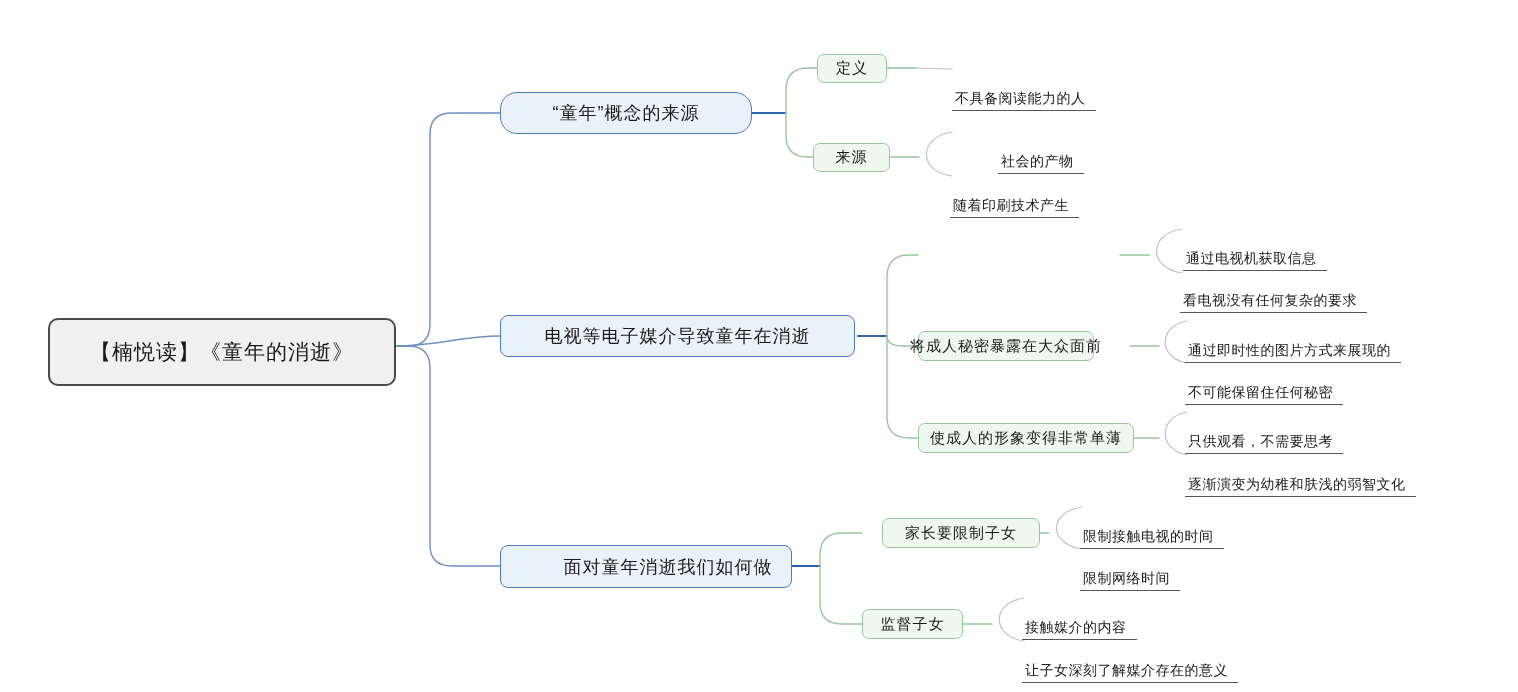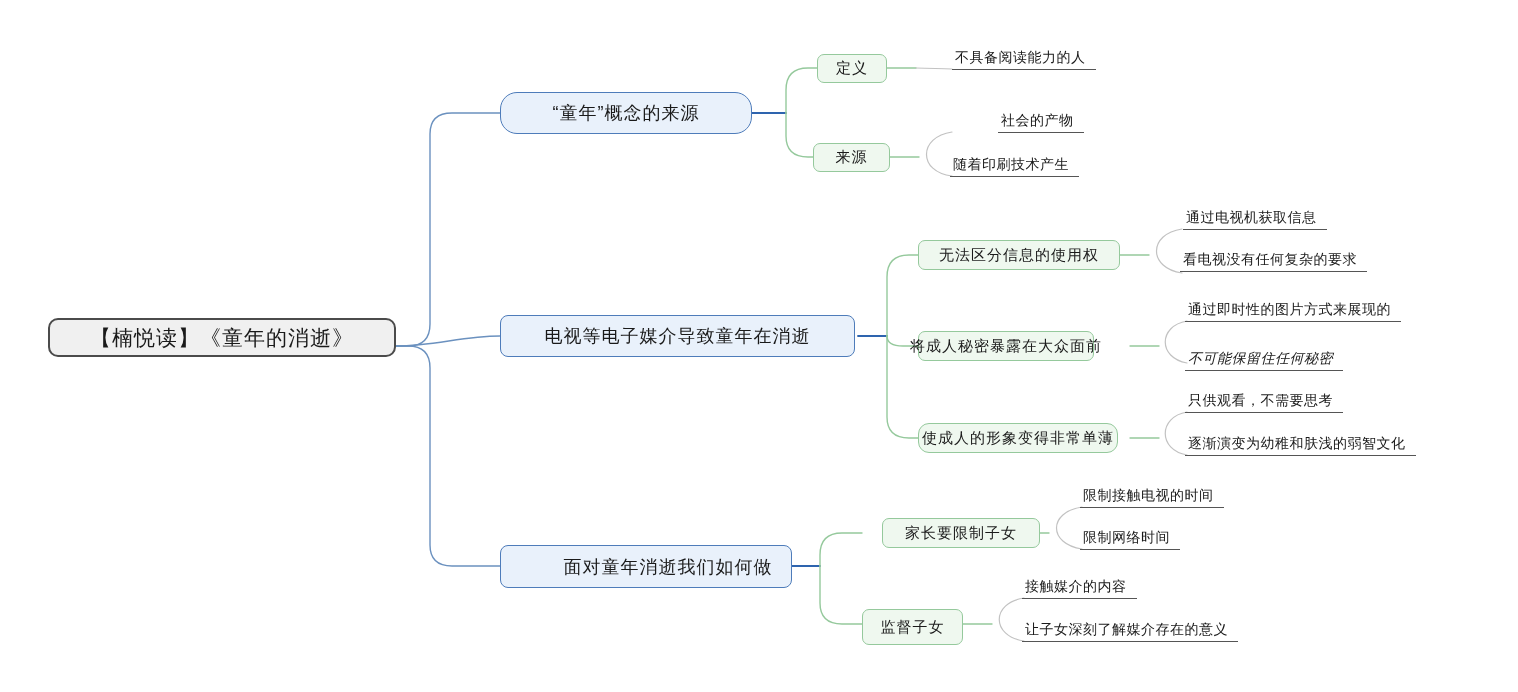--- a/index.html
+++ b/index.html
@@ -14,21 +14,21 @@
   .node{position:absolute;box-sizing:border-box;display:flex;align-items:center;justify-content:center;
         white-space:nowrap;color:var(--text,#1a1a1a);cursor:default;}
   .root{background:var(--root-fill,#f0f0f0);border:2px solid var(--root-border,#4b4b4b);
         border-radius:10px;font-size:21px;letter-spacing:1px;}
   .branch{background:var(--branch-fill,#e9f1fb);border:1.5px solid var(--branch-border,#4e7cba);
         border-radius:8px;font-size:18px;letter-spacing:1px;}
   .sub{background:var(--sub-fill,#eff8ef);border:1.5px solid var(--sub-border,#95c99c);
         border-radius:7px;font-size:15px;letter-spacing:1px;}
   .leaf{position:absolute;font-size:14px;line-height:20px;padding:0 10px 2px 3px;
         border-bottom:1px solid var(--leaf-underline,#555555);color:var(--text,#1a1a1a);
-        white-space:nowrap;letter-spacing:0.5px;}
+        white-space:nowrap;letter-spacing:0.5px;margin-top:41px;}
 </style>
 </head>
 <body>
 
 <div id="canvas" style="--root-fill: #f0f0f0; --root-border: #4b4b4b; --branch-fill: #e9f1fb; --branch-border: #4e7cba; --branch-connector: #6b91bf; --link-dark: #2e64ae; --sub-fill: #eff8ef; --sub-border: #95c99c; --sub-connector: #95c99c; --leaf-connector: #c2c2c2; --leaf-underline: #555555; --text: #1a1a1a;">
 
   <svg id="wires" width="1518" height="692" viewBox="0 0 1518 692">
     <g>
       <path class="p-blue" d="M396,346 H408 Q430,346 430,324 V134 Q430,113 452,113 H500"></path>
       <path class="p-blue" d="M396,346 C435,346 462,336 500,336"></path>
@@ -63,41 +63,40 @@
       <path class="p-gray" d="M1187,321 C1158,326 1158,358 1187,363"></path>
       <path class="p-green" d="M1130,438 H1159"></path>
       <path class="p-gray" d="M1187,412 C1158,417 1158,450 1187,455"></path>
       <path class="p-green" d="M1020,533 H1049"></path>
       <path class="p-gray" d="M1082,507 C1048,512 1048,544 1082,549"></path>
       <path class="p-green" d="M963,624 H992"></path>
       <path class="p-gray" d="M1024,598 C991,603 991,636 1024,641"></path>
     </g>
   </svg>
 
-  <div class="node root" style="left:48px;top:318px;width:348px;height:39px;">【楠悦读】《童年的消逝》</div>
+  <div class="node root" style="left:48px;top:318px;width:348px;height:68px;">【楠悦读】《童年的消逝》</div>
 
   <div class="node branch" style="left:500px;top:92px;width:252px;height:42px;border-radius:17px;">“童年”概念的来源</div>
   <div class="node branch" style="left:500px;top:315px;width:355px;height:42px;">电视等电子媒介导致童年在消逝</div>
   <div class="node branch" style="left:500px;top:545px;width:292px;height:43px;padding-left:44px;">面对童年消逝我们如何做</div>
 
   <div class="node sub" style="left:817px;top:54px;width:70px;height:29px;font-family:Liberation Mono, monospace;">定义</div>
   <div class="node sub" style="left:813px;top:143px;width:77px;height:29px;">来源</div>
-  <div class="node sub" style="left:918px;top:240px;width:202px;height:30px;">无法区分信息的使用权</div>
   <div class="node sub" style="left:918px;top:331px;width:176px;height:30px;">将成人秘密暴露在大众面前</div>
-  <div class="node sub" style="left:918px;top:423px;width:200px;height:30px;border-radius:11px;">使成人的形象变得非常单薄</div>
+  <div class="node sub" style="left:918px;top:423px;width:216px;height:30px;">使成人的形象变得非常单薄</div>
   <div class="node sub" style="left:862px;top:518px;width:158px;height:30px;margin-left:20px;">家长要限制子女</div>
-  <div class="node sub" style="left:862px;top:609px;width:101px;height:36px;">监督子女</div>
+  <div class="node sub" style="left:862px;top:609px;width:101px;height:30px;">监督子女</div>
 
   <div class="leaf" style="left:952px;top:47px;">不具备阅读能力的人</div>
   <div class="leaf" style="left:998px;top:110px;">社会的产物</div>
   <div class="leaf" style="left:950px;top:154px;">随着印刷技术产生</div>
   <div class="leaf" style="left:1183px;top:207px;">通过电视机获取信息</div>
   <div class="leaf" style="left:1180px;top:249px;">看电视没有任何复杂的要求</div>
   <div class="leaf" style="left:1185px;top:299px;">通过即时性的图片方式来展现的</div>
-  <div class="leaf" style="left:1185px;top:348px;font-style:italic;">不可能保留住任何秘密</div>
+  <div class="leaf" style="left:1185px;top:341px;">不可能保留住任何秘密</div>
   <div class="leaf" style="left:1185px;top:390px;">只供观看，不需要思考</div>
   <div class="leaf" style="left:1185px;top:433px;">逐渐演变为幼稚和肤浅的弱智文化</div>
   <div class="leaf" style="left:1080px;top:485px;">限制接触电视的时间</div>
   <div class="leaf" style="left:1080px;top:527px;">限制网络时间</div>
   <div class="leaf" style="left:1022px;top:576px;">接触媒介的内容</div>
   <div class="leaf" style="left:1022px;top:619px;">让子女深刻了解媒介存在的意义</div>
 
 </div>
 
 </body></html>

